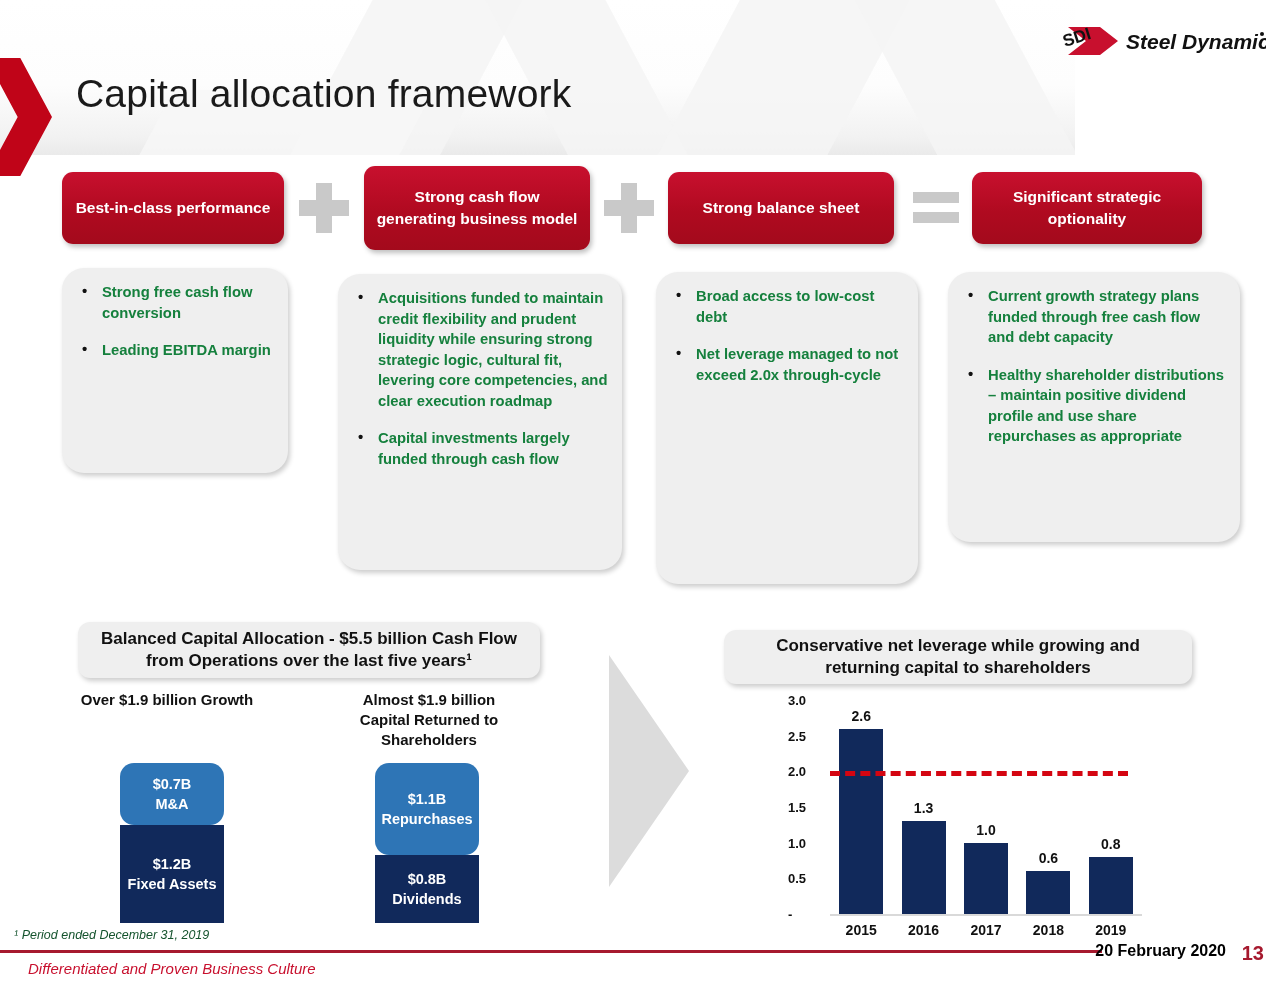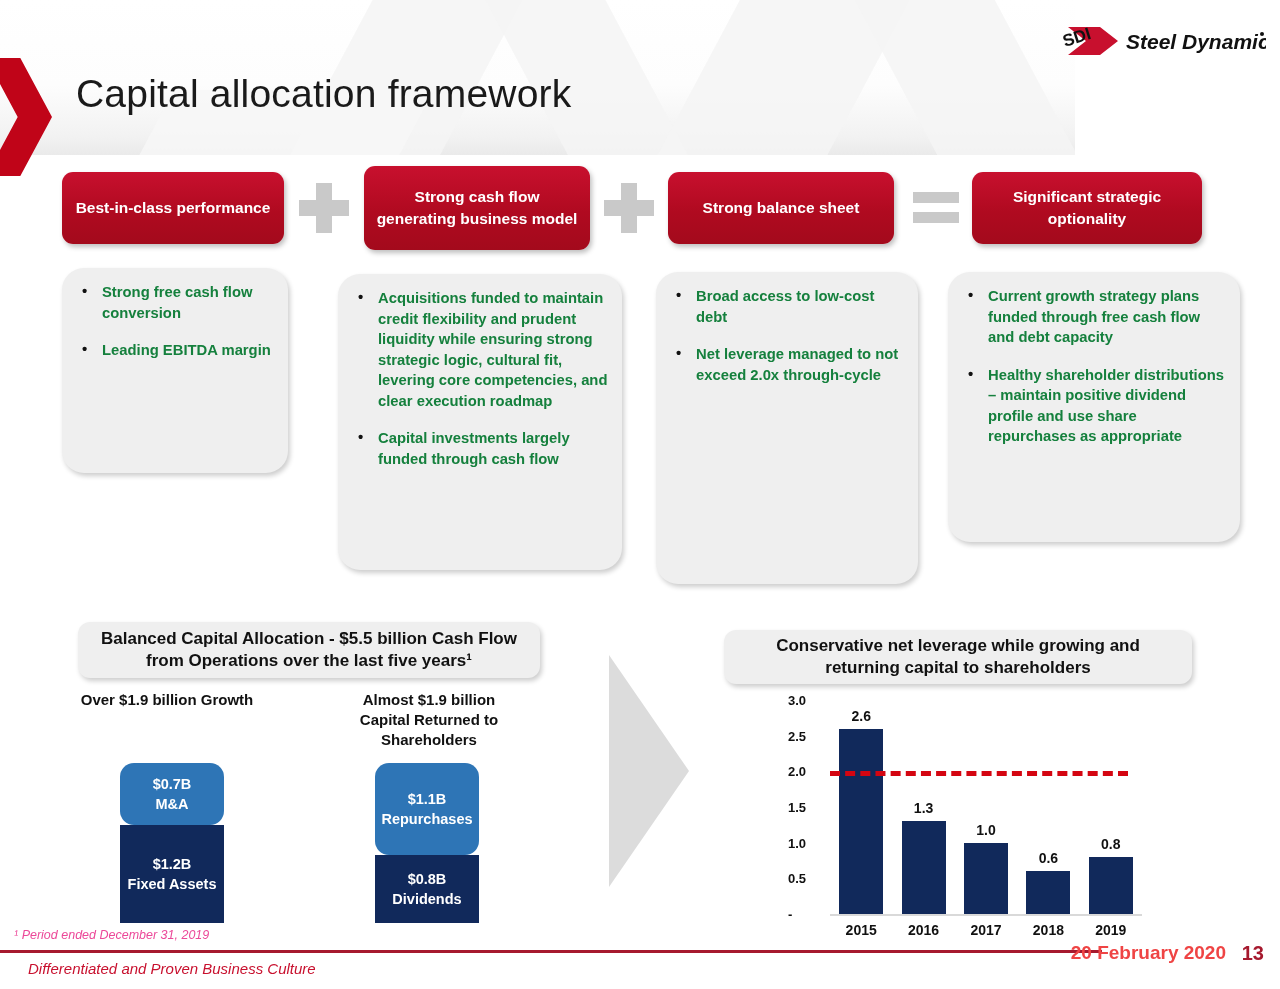--- a/index.html
+++ b/index.html
@@ -152,31 +152,31 @@
     position:absolute;bottom:0;width:60px;text-align:center;
     font-size:14px;font-weight:bold;color:#111;
   }
   .targetline{
     position:absolute;left:48px;right:14px;height:0;
     border-top:5px dashed #D40511;
   }
 
   
   .footnote{
-    position:absolute;left:14px;top:928px;font-size:12.5px;font-style:italic;color:#ec4899;
+    position:absolute;left:14px;top:928px;font-size:12.5px;font-style:italic;color:#14532d;
   }
   .footrule{
     position:absolute;left:0;top:950px;width:1102px;height:3px;background:#A6192E;
   }
   .foottag{
     position:absolute;left:28px;top:960px;font-size:15px;font-style:italic;
     color:#C8102E;
   }
   .footdate{
-    position:absolute;right:54px;top:942px;font-size:19px;font-weight:bold;color:#ef4444;
+    position:absolute;right:54px;top:942px;font-size:16px;font-weight:bold;color:#000000;
   }
   .footpage{
     position:absolute;right:16px;top:942px;font-size:20px;font-weight:bold;color:#A6192E;
   }
 </style>
 </head>
 <body>
 
 <div class="slide">
 

